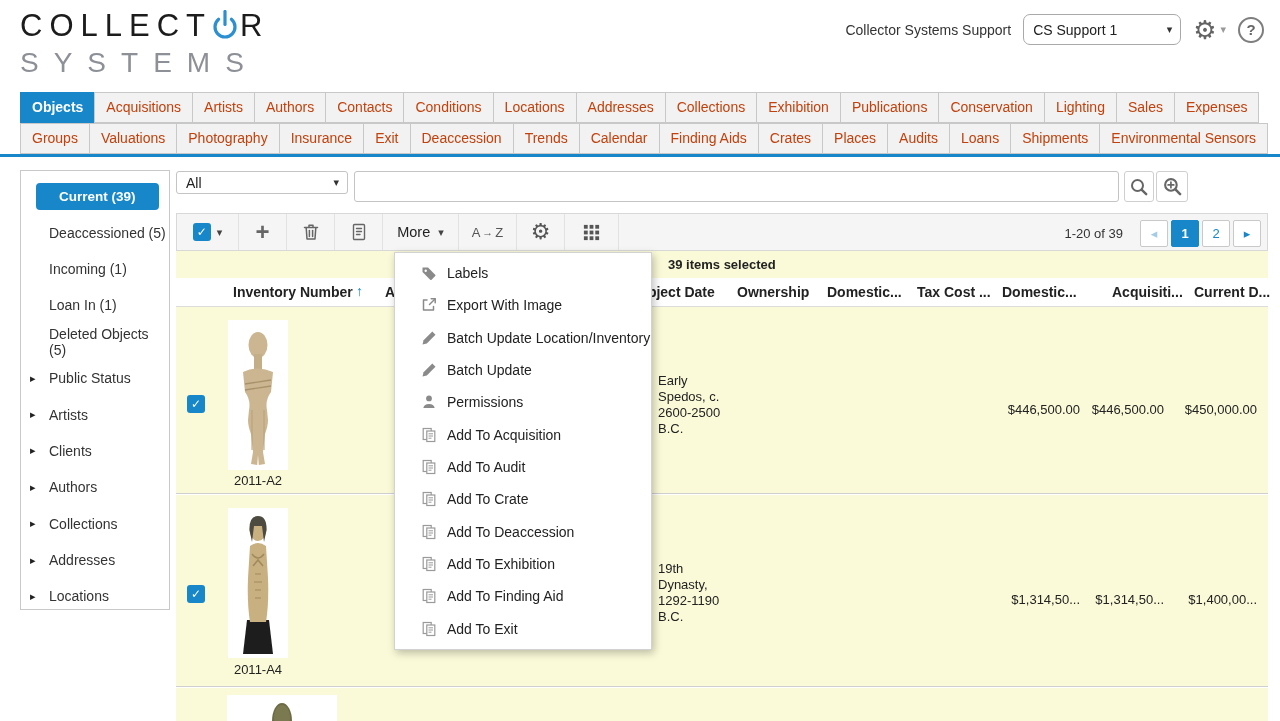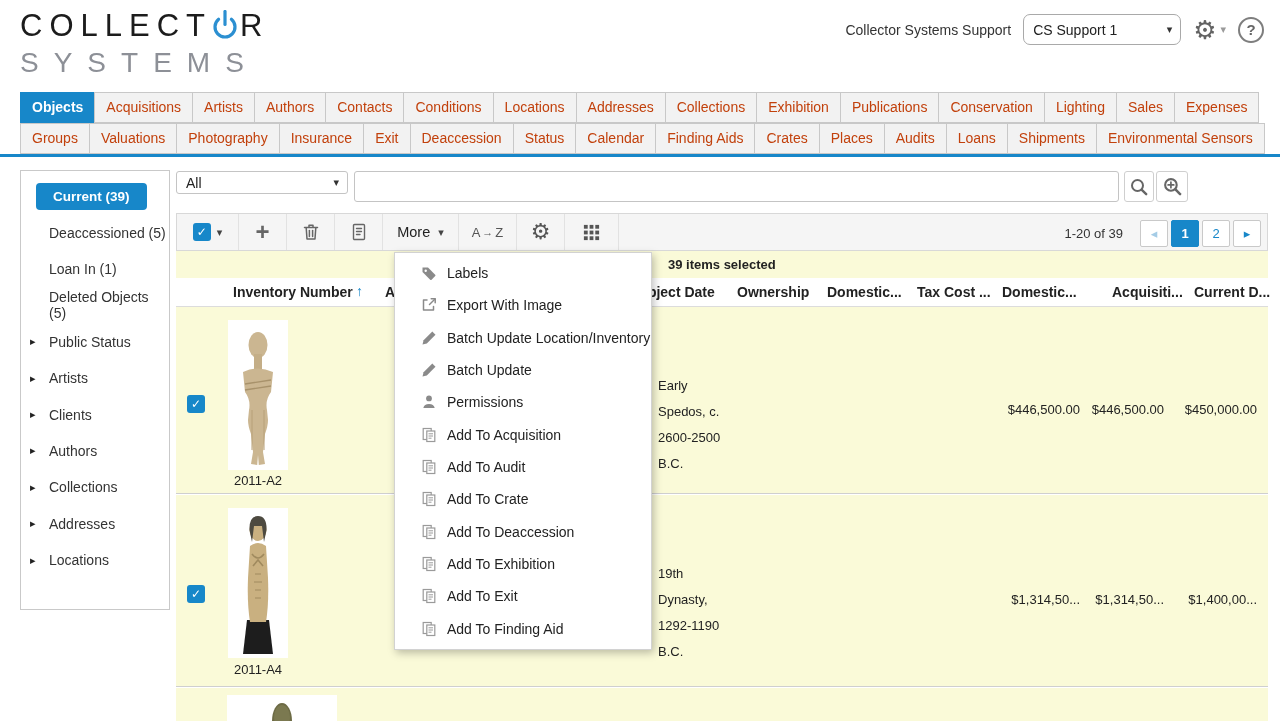--- a/index.html
+++ b/index.html
@@ -32,21 +32,21 @@
   .tab.active { background:#1787c9; color:#fff; font-weight:bold; border-color:#1787c9; }
   .tab-underline { position:absolute; top:154px; left:0; width:1280px; height:3px; background:#1787c9; }
 
   
   .sidebar { position:absolute; left:20px; top:170px; width:150px; height:440px; border:1px solid #c9c9c9; background:#fff; padding-top:7px; }
   .side-item { height:36.4px; display:flex; align-items:center; font-size:14px; color:#333; cursor:pointer; position:relative; }
   .side-item .lbl { padding-left:28px; }
   .side-item.tree .lbl { padding-left:28px; }
   .tree-arrow { position:absolute; left:9px; font-size:11px; color:#222; }
   .side-active-wrap { height:36.4px; display:flex; align-items:center; }
-  .side-active { margin-left:15px; background:#1787c9; color:#fff; font-weight:bold; font-size:13.5px; border-radius:4px; padding:6px 17px; cursor:pointer; }
+  .side-active { margin-left:15px; background:#1787c9; color:#fff; font-weight:bold; font-size:13.5px; border-radius:4px; padding:6px 23px; cursor:pointer; }
 
   
   .main { position:absolute; left:176px; top:171px; width:1092px; height:550px; }
 
   
   .scope-sel { position:absolute; left:0; top:0; width:172px; height:23px; border-radius:3px; border:1px solid #c4c4c4; }
   .search-input { position:absolute; left:178px; top:0; width:765px; height:31px; border:1px solid #c4c4c4; border-radius:3px; font-size:14px; padding:0 8px; outline:none; }
   .icon-btn { position:absolute; top:0; height:31px; background:#fff; border:1px solid #cfcfcf; border-radius:3px; display:flex; align-items:center; justify-content:center; cursor:pointer; }
   .search-btn { left:948px; width:30px; }
   .zoomsearch-btn { left:980px; width:32px; }
@@ -84,21 +84,21 @@
   
   .row { position:absolute; left:0; width:1092px; background:#fafad8; }
   .row1 { top:136px; height:187px; border-bottom:1px solid #cfcfcf; }
   .row2 { top:324px; height:192px; border-bottom:1px solid #cfcfcf; }
   .row3 { top:517px; height:33px; }
   .row .rchk { position:absolute; left:11px; cursor:pointer; }
   .row1 .rchk { top:88px; } .row2 .rchk { top:90px; }
   .thumb { position:absolute; left:52px; top:13px; width:60px; height:150px; background:#fff; display:flex; align-items:flex-end; justify-content:center; overflow:hidden; cursor:pointer; }
   .thumb-cap { position:absolute; left:27px; width:110px; text-align:center; font-size:13px; color:#222; }
   .row1 .thumb-cap { top:166px; } .row2 .thumb-cap { top:167px; }
-  .odate { position:absolute; left:482px; font-size:13px; line-height:26px; white-space:pre-line; color:#222; }
+  .odate { position:absolute; left:482px; font-size:13px; line-height:16px; white-space:pre-line; color:#222; }
   .row1 .odate { top:66px; } .row2 .odate { top:66px; }
   .val { position:absolute; font-size:13px; color:#222; text-align:right; width:120px; }
   .row1 .val { top:95px; } .row2 .val { top:97px; }
   .v1 { left:784px; } .v2 { left:868px; } .v3 { left:961px; }
   .thumb3 { position:absolute; left:51px; top:7px; width:110px; height:26px; background:#fff; overflow:hidden; display:flex; justify-content:center; cursor:pointer; }
 
   
   .menu { position:absolute; left:218px; top:81px; width:258px; height:398px; background:#fff; border:1px solid #d2d2d2; box-shadow:2px 3px 8px rgba(0,0,0,.25); display:flex; flex-direction:column; z-index:20; padding:4px 0; }
   .mitem { flex:1; display:flex; align-items:center; gap:10px; padding-left:26px; font-size:14px; color:#222; cursor:pointer; white-space:nowrap; }
   .mitem svg { flex:0 0 auto; }
@@ -231,38 +231,41 @@
     <div class="tab">Sales</div>
     <div class="tab">Expenses</div>
   </div>
   <div class="tabrow tabrow2">
     <div class="tab">Groups</div>
     <div class="tab">Valuations</div>
     <div class="tab">Photography</div>
     <div class="tab">Insurance</div>
     <div class="tab">Exit</div>
     <div class="tab">Deaccession</div>
-    <div class="tab">Status</div>
+    <div class="tab">Trends</div>
     <div class="tab">Calendar</div>
     <div class="tab">Finding Aids</div>
     <div class="tab">Crates</div>
     <div class="tab">Places</div>
     <div class="tab">Audits</div>
     <div class="tab">Loans</div>
     <div class="tab">Shipments</div>
     <div class="tab">Environmental Sensors</div>
   </div>
   <div class="tab-underline"></div>
 
   <div class="sidebar">
     <div class="side-active-wrap">
       <div class="side-active">Current (39)</div>
     </div>
     <div class="side-item">
         <span class="lbl">Deaccessioned (5)</span>
+      </div>
+    <div class="side-item">
+        <span class="lbl">Incoming (1)</span>
       </div>
     <div class="side-item">
         <span class="lbl">Loan In (1)</span>
       </div>
     <div class="side-item">
         <span class="lbl">Deleted Objects (5)</span>
       </div>
     <div class="side-item tree">
         <span class="tree-arrow">▸</span>
         <span class="lbl">Public Status</span>
@@ -492,24 +495,24 @@
       <div class="mitem">
         <svg width="16" height="16">
             <use href="#i-copy"></use>
           </svg>
         <span>Add To Exhibition</span>
       </div>
       <div class="mitem">
         <svg width="16" height="16">
             <use href="#i-copy"></use>
           </svg>
+        <span>Add To Finding Aid</span>
+      </div>
+      <div class="mitem">
+        <svg width="16" height="16">
+            <use href="#i-copy"></use>
+          </svg>
         <span>Add To Exit</span>
-      </div>
-      <div class="mitem">
-        <svg width="16" height="16">
-            <use href="#i-copy"></use>
-          </svg>
-        <span>Add To Finding Aid</span>
       </div>
     </div>
 
   </div>
 </div>
 
 </body></html>

